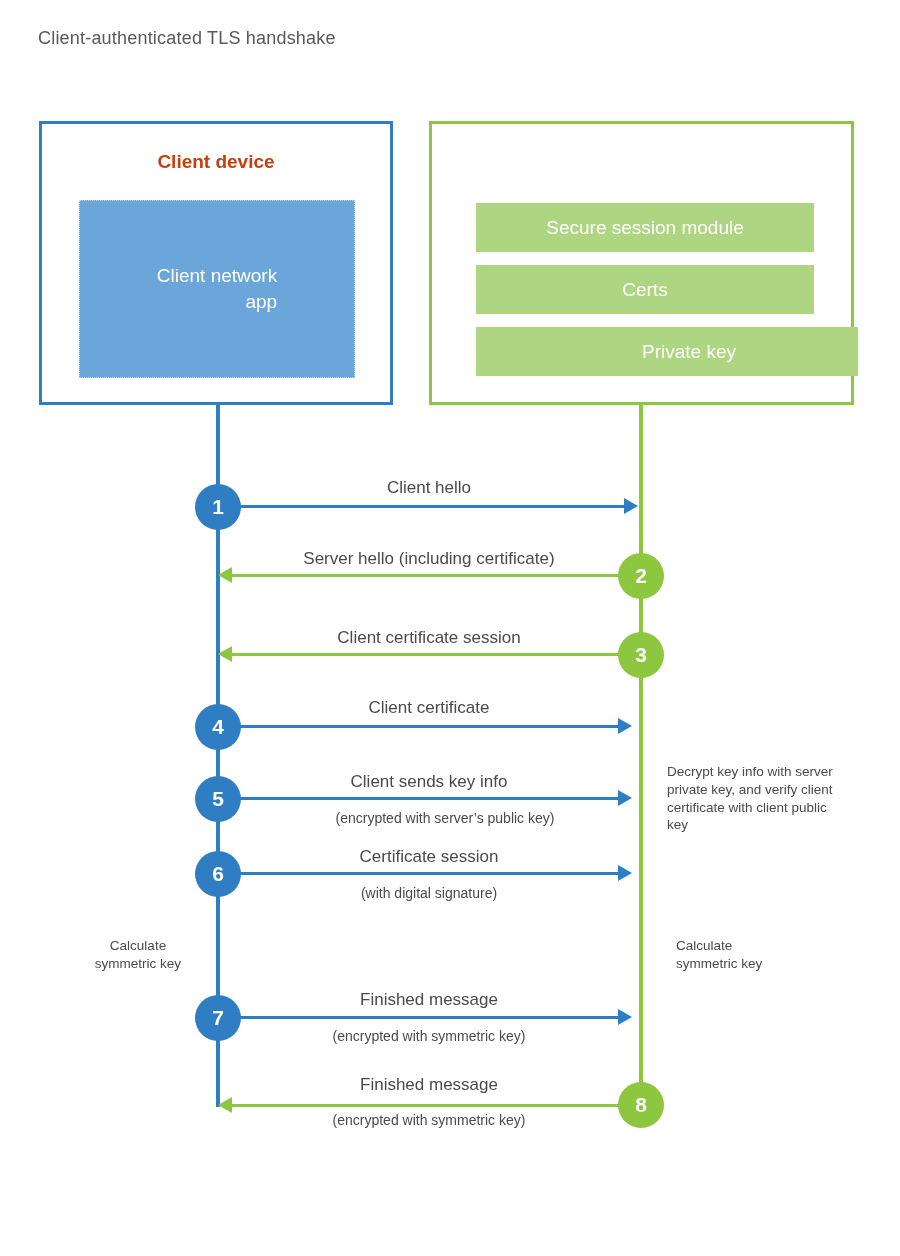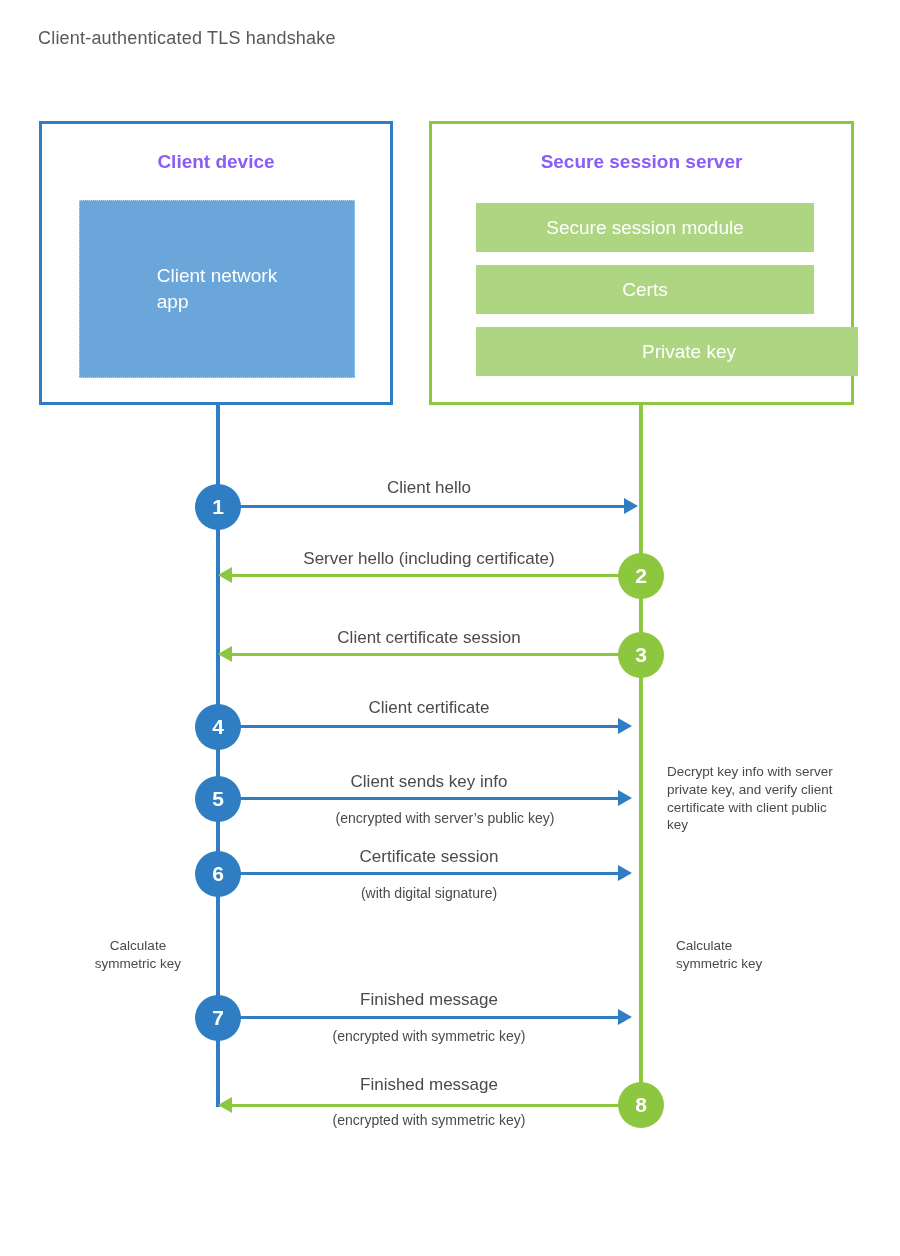--- a/index.html
+++ b/index.html
@@ -48,40 +48,40 @@
     border: 3px solid #8dc63f;
   }
   .entity-title {
     position: absolute;
     left: 0;
     right: 0;
     top: 27px;
     text-align: center;
     font-size: 19px;
     font-weight: bold;
-    color: #8b5cf6;
+    color: #c2410c;
   }
 
   #client-app-box {
     position: absolute;
     left: 37px;
     top: 76px;
     width: 276px;
     height: 178px;
     background: #6aa6d9;
     border: 1px dotted #b9d4ec;
     box-sizing: border-box;
     display: flex;
     align-items: center;
     justify-content: center;
   }
   #client-app-label {
     color: #ffffff;
     font-size: 19px;
-    text-align: left;
+    text-align: right;
     line-height: 1.35;
     white-space: pre-line;
   }
 
   .server-bar {
     position: absolute;
     left: 44px;
     width: 338px;
     height: 49px;
     background: #aed581;
@@ -201,21 +201,20 @@
 
 <div class="entity-box" id="client-box">
   <div class="entity-title">Client device</div>
   <div id="client-app-box">
     <div id="client-app-label">Client network
 app</div>
   </div>
 </div>
 
 <div class="entity-box" id="server-box">
-  <div class="entity-title">Secure session server</div>
   <div class="server-bar" id="server-bar-1">Certs</div>
   <div class="server-bar" id="server-bar-0">Secure session module</div>
   <div class="server-bar" id="server-bar-2">Private key</div>
 </div>
 
 <div class="lifeline" id="client-lifeline"></div>
 <div class="lifeline" id="server-lifeline"></div>
 
 <div class="msg-label" style="left:229px; top:478px; width:400px;">Client hello</div>
 <div class="msg-line to-server" style="left:218px; top:505px; width:406px;"></div>

